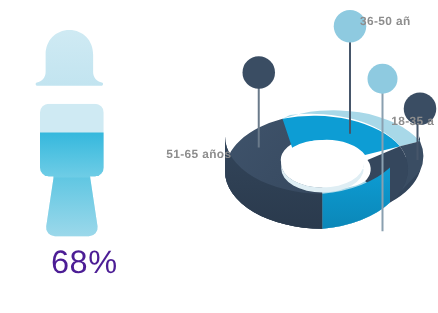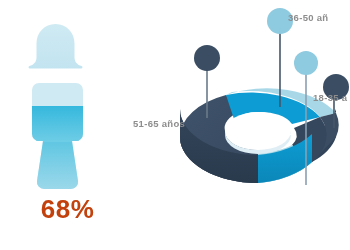--- a/index.html
+++ b/index.html
@@ -11,21 +11,21 @@
     position:relative;
   }
   #root{position:absolute;inset:0;}
 
   
   .person-panel{position:absolute;left:0;top:0;width:175px;height:250px;}
   .person-svg{position:absolute;left:20px;top:22px;}
   .person-value{
     position:absolute;left:0;top:196px;width:135px;
     text-align:center;
-    font-size:26px;font-weight:bold;color:#c2410c;
+    font-size:26px;font-weight:normal;color:#4c1d95;
     letter-spacing:0.5px;
     line-height:1;
   }
 
   
   .donut-panel{position:absolute;left:168px;top:0;width:182px;height:250px;}
   .donut-svg{position:absolute;left:0;top:0;}
 
   
   .callout{

